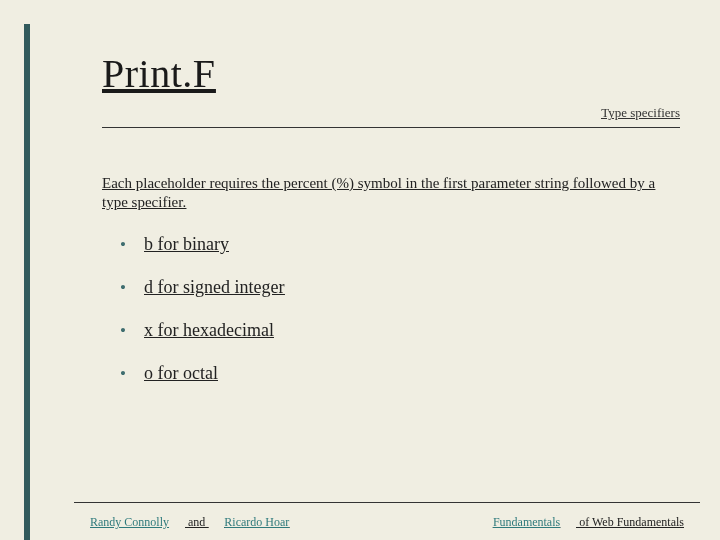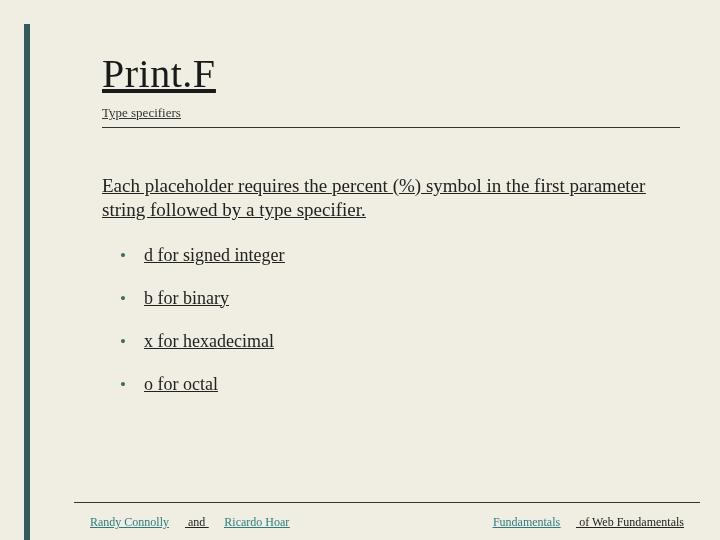--- a/index.html
+++ b/index.html
@@ -24,23 +24,24 @@
     letter-spacing: 0.5px;
     margin-bottom: 2px;
   }
   .subtitle {
     font-size: 13px;
     color: #333;
     border-bottom: 1px solid #333;
     padding-bottom: 6px;
     margin-bottom: 46px;
     font-family: Georgia, serif;
+    text-align: right;
   }
   .lead {
-    font-size: 19px;
+    font-size: 15px;
     line-height: 1.28;
     color: #222;
     margin-bottom: 22px;
     max-width: 560px;
   }
   ul.spec-list {
     list-style: none;
     padding-left: 10px;
   }
   ul.spec-list li {
@@ -79,22 +80,22 @@
 
 <div class="slide">
 
   <h1 class="title">Print.F</h1>
 
   <div class="subtitle">Type specifiers</div>
 
   <p class="lead">Each placeholder requires the percent (%) symbol in the first parameter string followed by a type specifier.</p>
 
   <ul class="spec-list">
+    <li>b for binary</li>
     <li>d for signed integer</li>
-    <li>b for binary</li>
     <li>x for hexadecimal</li>
     <li>o for octal</li>
   </ul>
 
   <div class="footer">
     <div>
       <span class="teal">Randy Connolly</span><span> and </span><span class="teal">Ricardo Hoar</span>
     </div>
     <div>
       <span class="teal">Fundamentals</span><span> of Web Fundamentals</span>

